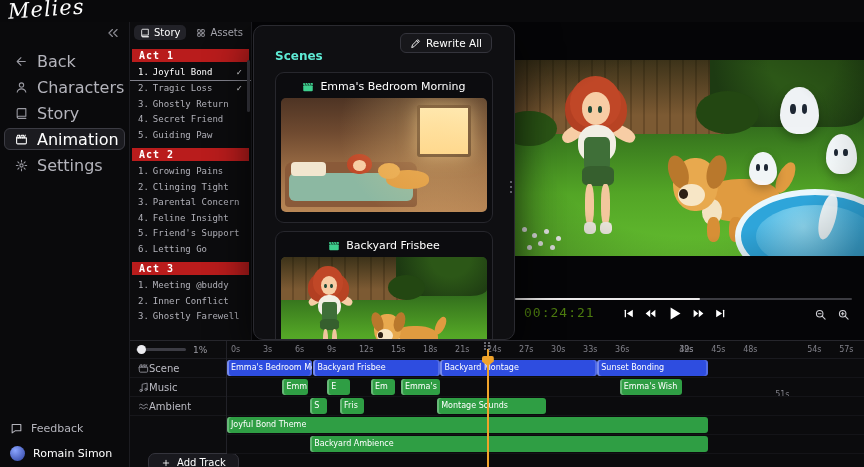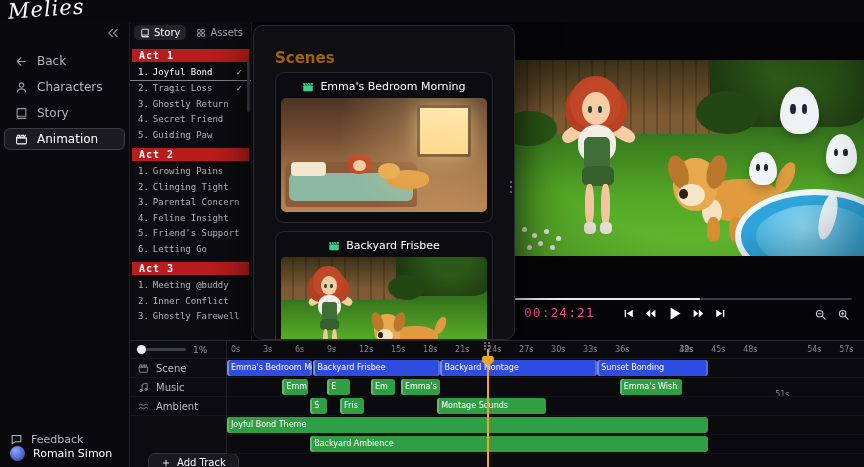--- a/index.html
+++ b/index.html
@@ -19,26 +19,26 @@
   .crumb-sep{color:#6a6a72;}
   .credits{position:absolute;right:10px;top:3px;display:flex;align-items:center;gap:5px;
            background:#1b1b20;border:1px solid #34343c;border-radius:9px;padding:1px 8px 1px 4px;
            font-size:10.5px;color:#fff;}
   .coin{width:11px;height:11px;border-radius:50%;background:radial-gradient(circle at 35% 30%,#ffd479,#ef9f1e 70%);}
 
   
   .sidebar{position:absolute;top:22px;left:0;width:130px;height:445px;background:#0a0a0c;border-right:1px solid #1c1c21;}
   .collapse-btn{position:absolute;left:106px;top:26px;width:14px;height:14px;color:#8b8b93;z-index:62;}
   .side-nav{position:absolute;top:28px;left:0;width:100%;display:flex;flex-direction:column;gap:4px;padding:0 4px;}
-  .side-item{display:flex;align-items:center;gap:9px;height:22px;padding:0 10px;color:#b4b4bc;font-size:12px;
+  .side-item{display:flex;align-items:center;gap:9px;height:22px;padding:0 10px;color:#b4b4bc;font-size:16px;
              border-radius:6px;border:1px solid transparent;}
   .side-item.active{background:#1b1b20;border-color:#3c3c44;color:#fff;}
   .side-item .icn{width:13px;height:13px;color:#9a9aa2;}
   .side-item.active .icn{color:#fff;}
-  .side-bottom{position:absolute;bottom:6px;left:0;width:100%;padding:0 10px;display:flex;flex-direction:column;}
+  .side-bottom{position:absolute;bottom:6px;left:0;width:100%;padding:0 10px;display:flex;flex-direction:column;gap:11px;}
   .feedback-row{display:flex;gap:8px;align-items:center;color:#b4b4bc;font-size:11px;}
   .user-row{display:flex;gap:8px;align-items:center;color:#fff;font-size:11px;}
   .avatar{width:15px;height:15px;border-radius:50%;background:radial-gradient(circle at 35% 30%,#8aa4ff,#2b3f9e);}
 
   
   .story-panel{position:absolute;left:130px;top:22px;width:122px;height:318px;background:#0c0c0e;
                border-right:1px solid #1e1e23;overflow:hidden;}
   .sp-header{display:flex;align-items:center;gap:4px;padding:3px 5px 2px 4px;}
   .sp-tab{display:flex;align-items:center;gap:4px;padding:2px 6px;font-size:10px;color:#a6a6ae;border-radius:5px;}
   .sp-tab.active{background:#222228;color:#fff;}
@@ -50,35 +50,35 @@
   .act-item .check{margin-left:auto;font-size:9px;color:#e8e8ea;flex:none;}
   .act-item.selected{color:#fff;border-bottom:1px solid #80808a;}
   .sp-scrollbar{position:absolute;right:1px;top:38px;width:3px;height:52px;background:#3c3c44;border-radius:2px;}
 
   
   .preview{position:absolute;left:252px;top:22px;width:612px;height:318px;background:#050507;z-index:10;}
   .video-frame{position:absolute;left:263px;top:38px;width:349px;height:196px;overflow:hidden;background:#1c3a12;}
   .progress{position:absolute;left:263px;top:276px;width:337px;height:2px;background:#3c3c42;border-radius:1px;}
   .progress-fill{height:100%;background:#eceaea;border-radius:1px;}
   .timecode{position:absolute;left:272px;top:283px;font-family:"DejaVu Sans Mono","Liberation Mono",monospace;
-            font-size:13px;color:#ec4899;letter-spacing:1px;}
+            font-size:13px;color:#4d7c0f;letter-spacing:1px;}
   .transport{position:absolute;left:370px;top:283px;display:flex;align-items:center;gap:9px;color:#fff;}
   .tbtn{display:inline-flex;}
   .transport .icn{width:13px;height:13px;}
   .transport .icn.play{width:17px;height:17px;}
   .view-controls{position:absolute;right:14px;top:286px;display:flex;gap:10px;color:#cfcfd4;}
 
   
   .scenes-overlay{position:absolute;left:253px;top:25px;width:262px;height:315px;background:#0f0f12;
                   border:1px solid #2a2a30;border-radius:10px;box-shadow:0 14px 44px rgba(0,0,0,.72);
                   z-index:30;overflow:hidden;}
   .rewrite-btn{position:absolute;top:7px;right:22px;display:flex;align-items:center;gap:5px;padding:3px 9px;
                font-size:10.5px;color:#fff;background:#17171b;border:1px solid #34343c;border-radius:6px;}
   .rewrite-btn .icn{width:11px;height:11px;}
-  .scenes-title{position:absolute;top:23px;left:21px;font-size:15px;font-weight:bold;color:#a16207;}
+  .scenes-title{position:absolute;top:23px;left:21px;font-size:12px;font-weight:bold;color:#5eead4;}
   .scene-card{position:absolute;left:21px;width:218px;background:#0c0c0f;border:1px solid #27272d;border-radius:9px;padding:5px;}
   .scene-card.c1{top:46px;height:151px;}
   .scene-card.c2{top:205px;height:151px;}
   .sc-head{display:flex;align-items:center;justify-content:center;gap:6px;height:17px;font-size:11px;color:#fff;white-space:nowrap;}
   .sc-head .icn{width:12px;height:12px;}
   .sc-thumb{position:relative;margin-top:3px;height:calc(100% - 25px);border-radius:5px;overflow:hidden;background:#222;}
   .panel-handle{position:absolute;right:1px;top:146px;width:5px;height:30px;display:flex;flex-direction:column;
                 gap:3px;align-items:center;justify-content:center;}
   .panel-handle i{width:2px;height:2px;background:#7a7a84;border-radius:50%;}
 
@@ -143,21 +143,21 @@
   .art-bedroom .br-glow{inset:0;background:radial-gradient(circle at 75% 28%,rgba(255,215,140,.35),rgba(0,0,0,0) 55%);}
 
   
   .timeline{position:absolute;left:130px;top:340px;width:734px;height:127px;background:#0b0b0d;
             border-top:1px solid #26262c;overflow:hidden;z-index:40;}
   .tl-left{position:absolute;left:0;top:0;width:97px;height:100%;background:#0c0c0e;border-right:1px solid #222228;}
   .tl-zoomrow{display:flex;align-items:center;height:18px;padding:0 6px;gap:7px;border-bottom:1px solid #1a1a1f;}
   .zoom-slider{position:relative;width:50px;height:3px;background:#3c3c44;border-radius:2px;}
   .zoom-knob{position:absolute;left:1px;top:-3px;width:9px;height:9px;border-radius:50%;background:#ececf0;}
   .zoom-label{font-size:9px;color:#9a9aa2;}
-  .tl-trackrow-label{display:flex;align-items:center;gap:7px;height:19px;padding:0 8px;font-size:10px;color:#bcbcc4;
+  .tl-trackrow-label{display:flex;align-items:center;height:19px;padding:0 8px;font-size:10px;color:#bcbcc4;
                      border-bottom:1px solid #17171b;white-space:nowrap;overflow:hidden;}
   .tl-trackrow-label .icn{width:11px;height:11px;color:#8f8f98;}
   .add-track{position:absolute;left:18px;top:112px;display:flex;align-items:center;gap:6px;padding:3px 12px;
              font-size:10px;color:#fff;background:#19191e;border:1px solid #34343c;border-radius:7px;white-space:nowrap;}
   .add-track .icn{width:10px;height:10px;}
   .tl-right{position:absolute;left:97px;top:0;width:637px;height:100%;}
   .tl-ruler{position:absolute;left:0;top:0;width:100%;height:18px;border-bottom:1px solid #1a1a1f;}
   .tick{position:absolute;top:4px;font-size:8px;color:#808089;}
   .tl-rows{position:absolute;left:0;top:18px;width:100%;}
   .tl-row{position:relative;height:19px;border-bottom:1px solid #141418;}
@@ -219,20 +219,29 @@
         </div>
         <div class="side-item active">
           <span class="icn">
             <svg viewBox="0 0 24 24">
               <path d="M3 9h18v9a2 2 0 0 1-2 2H5a2 2 0 0 1-2-2z"></path>
               <path d="M3 9l2-5h4L7 9m3 0l2-5h4l-2 5m3 0l2-5"></path>
             </svg>
           </span>
           <span>Animation</span>
         </div>
+        <div class="side-item">
+          <span class="icn">
+            <svg viewBox="0 0 24 24">
+              <circle cx="12" cy="12" r="3"></circle>
+              <path d="M12 2.5v3M12 18.5v3M2.5 12h3M18.5 12h3M5.3 5.3l2.1 2.1M16.6 16.6l2.1 2.1M18.7 5.3l-2.1 2.1M7.4 16.6l-2.1 2.1"></path>
+            </svg>
+          </span>
+          <span>Settings</span>
+        </div>
       </nav>
     <div class="side-bottom">
       <div class="feedback-row">
         <span class="icn">
             <svg viewBox="0 0 24 24">
               <path d="M4 4.5h16v11.5H10L4 20z"></path>
             </svg>
           </span>
         <span>Feedback</span>
       </div>
@@ -444,20 +453,29 @@
             <svg viewBox="0 0 24 24">
               <circle cx="10.5" cy="10.5" r="6"></circle>
               <path d="M15 15l5.5 5.5M8 10.5h5M10.5 8v5"></path>
             </svg>
           </span>
         </span>
     </div>
   </section>
 
   <section class="scenes-overlay">
+    <div class="rewrite-btn">
+      <span class="icn">
+          <svg viewBox="0 0 24 24">
+            <path d="M4 20l1.5-5L17 3.5l3.5 3.5L9 18.5z"></path>
+            <path d="M14.5 6l3.5 3.5"></path>
+          </svg>
+        </span>
+      <span>Rewrite All</span>
+    </div>
     <div class="scenes-title">Scenes</div>
 
     <div class="scene-card c1">
       <div class="sc-head">
         <span class="icn">
             <svg viewBox="0 0 24 24">
               <g fill="#3ecf8e" stroke="none">
                 <path d="M2.5 4h19v4h-19z"></path>
                 <rect x="2.5" y="8.5" width="19" height="12" rx="2"></rect>
               </g>

